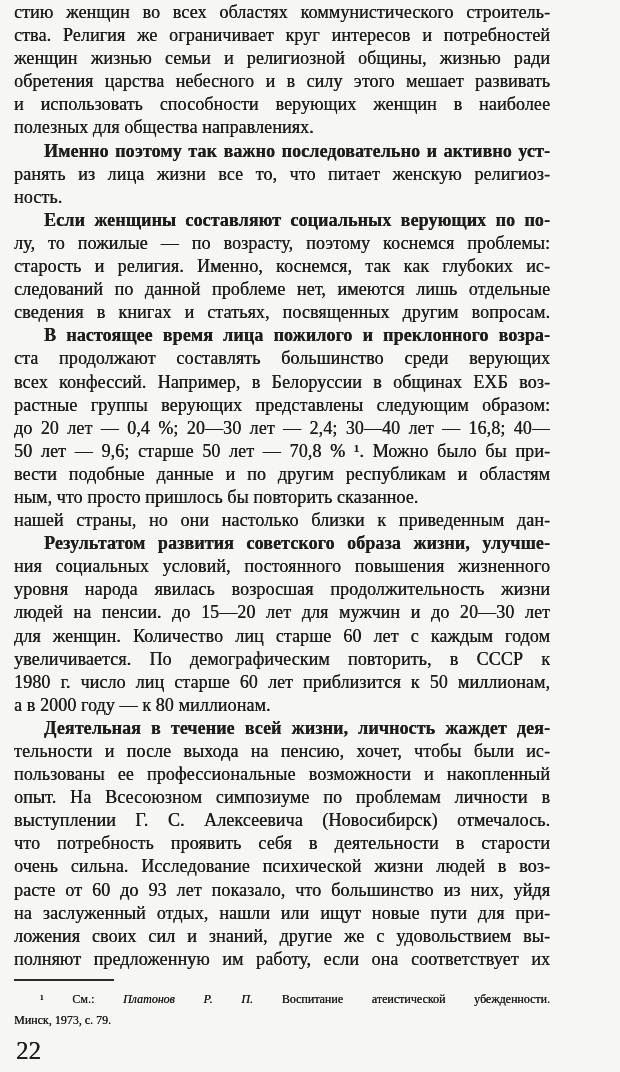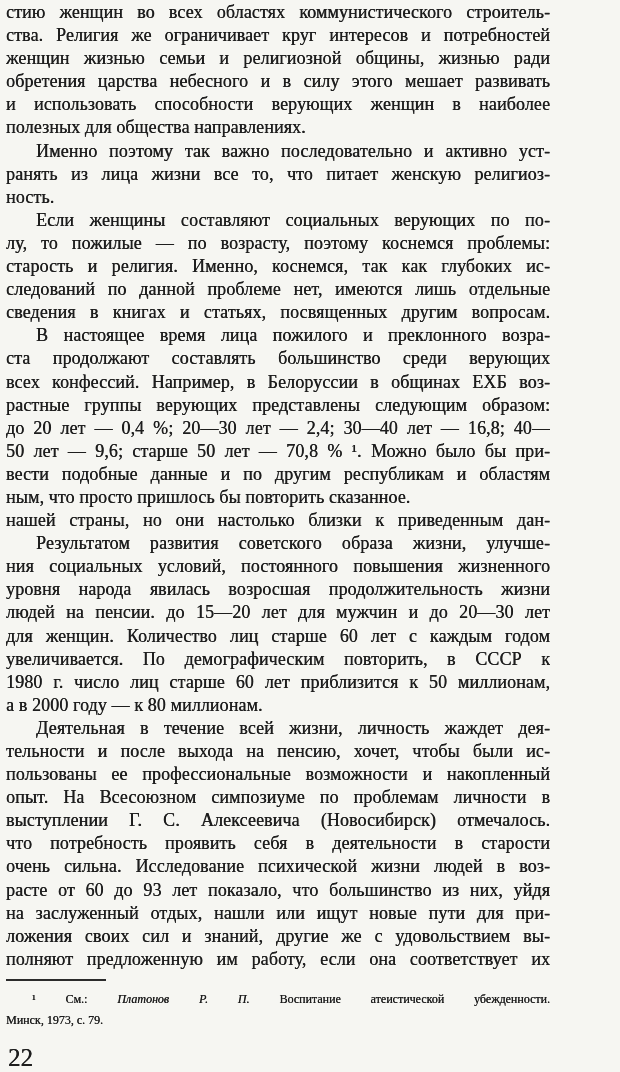--- a/index.html
+++ b/index.html
@@ -15,36 +15,36 @@
     height: 1072px;
     background: var(--paper);
     color: var(--ink);
     font-family: "Liberation Serif", "DejaVu Serif", serif;
     overflow: hidden;
   }
   .page {
     box-sizing: border-box;
     width: 556px;
     height: 1072px;
-    padding: 1px 6px 0 6px;
+    padding: 1px 6px 0 14px;
   }
   .paragraph { margin: 0; }
   .line {
     font-size: 18px;
     line-height: 23.1px;
     height: 23.1px;
     overflow: hidden;
     text-align: justify;
     text-align-last: justify;
     text-justify: inter-word;
     letter-spacing: 0.1px;
     text-shadow: 0.3px 0 0 currentColor; 
     white-space: normal;
   }
-  .line.open { text-indent: 30px; }
+  .line.open { text-indent: 30px; font-weight: bold; }
   .line.end  { text-align-last: left; }
   .footnote-rule {
     width: 100px;
     height: 2px;
     background: #2b2b2b;
     margin: 8px 0 8px 0;
   }
   .fn-line {
     font-size: 12px;
     line-height: 21px;
@@ -53,21 +53,21 @@
     text-shadow: 0.25px 0 0 currentColor;
   }
   .fn-line.first {
     text-align: justify;
     text-align-last: justify;
     text-indent: 26px;
   }
   .it { font-style: italic; }
   .pageno {
     font-size: 25px;
-    margin-top: 13px;
+    margin-top: 6px;
     margin-left: 2px;
     text-shadow: 0.3px 0 0 currentColor;
     font-family: Liberation Serif, serif;
   }
 </style>
 </head>
 <body>
 
 <div class="page">
 

